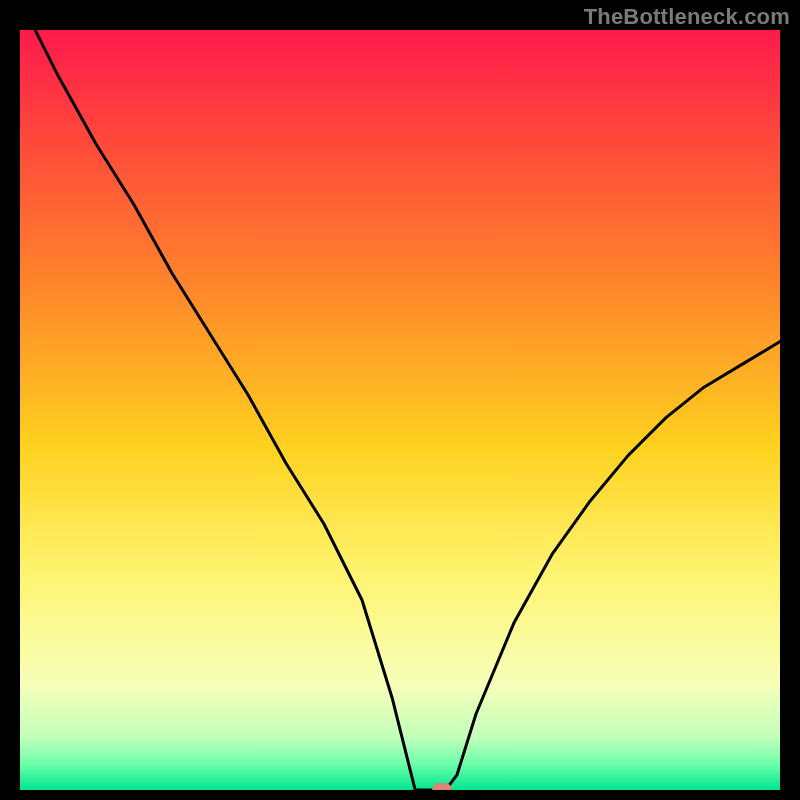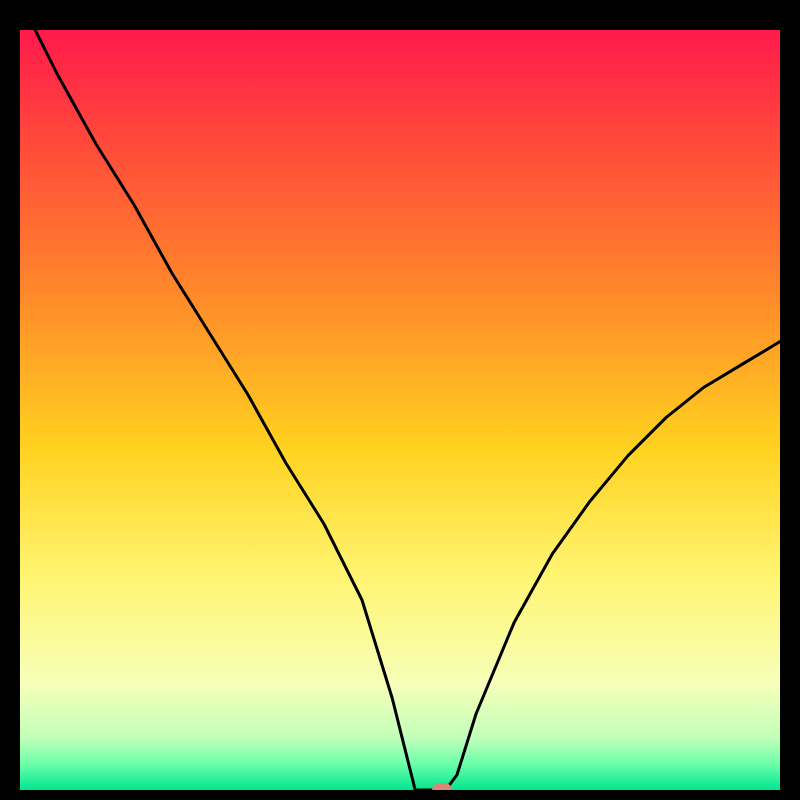--- a/index.html
+++ b/index.html
@@ -44,20 +44,21 @@
     height: 14px;
     border-radius: 7px;
     background: #d98874;
     transform: translate(-50%, -50%);
   }
 </style>
 </head>
 <body>
 
 <div class="frame">
+  <div class="watermark">TheBottleneck.com</div>
   <div class="plot">
     <svg id="bg-svg" viewBox="0 0 760 760" preserveAspectRatio="none">
         <defs>
           <linearGradient id="grad" x1="0" y1="0" x2="0" y2="1">
             <stop offset="0.00%" stop-color="#ff1a4b"></stop>
             <stop offset="15.00%" stop-color="#ff4a3a"></stop>
             <stop offset="35.00%" stop-color="#ff8a2a"></stop>
             <stop offset="55.00%" stop-color="#ffd21f"></stop>
             <stop offset="72.00%" stop-color="#fff573"></stop>
             <stop offset="86.00%" stop-color="#f6ffb8"></stop>

